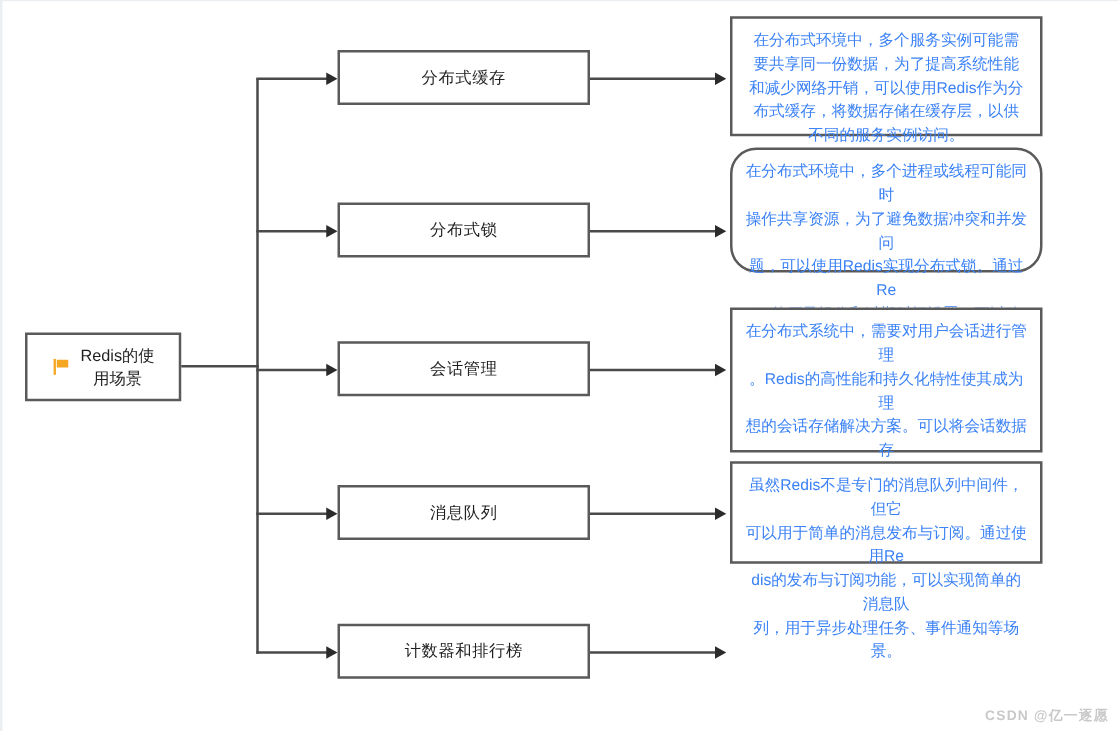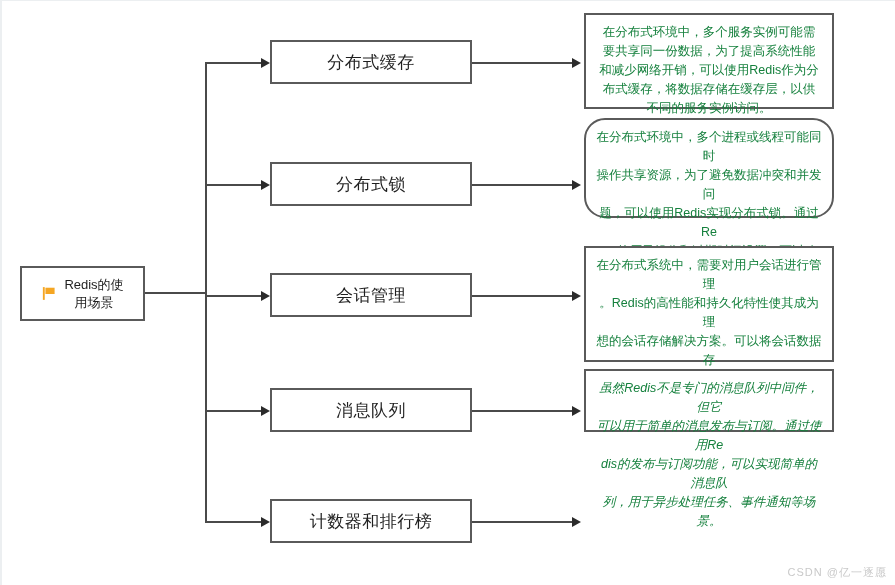--- a/index.html
+++ b/index.html
@@ -50,33 +50,33 @@
     width: 17px;
     height: 17px;
     display: block;
   }
 
   
   .mid {
     left: 268px;
     width: 202px;
     height: 44px;
-    font-size: 17px;
+    font-size: 13px;
     letter-spacing: 0.5px;
   }
 
   
   .desc {
     left: 582px;
     width: 250px;
     padding: 8px 10px;
     font-size: 12.5px;
     line-height: 19px;
     text-align: center;
-    color: #15803d;
+    color: #3b82f6;
     display: block;
   }
   .desc .txt { white-space: pre-line; display: block; }
 
   
   .ln {
     position: absolute;
     background: #4a4a4a;
   }
   .ln.h { height: 2px; }
@@ -92,20 +92,21 @@
   }
 
   .watermark {
     position: absolute;
     right: 8px;
     bottom: 5px;
     font-size: 11px;
     color: #c9c9c9;
     letter-spacing: 1px;
     user-select: none;
+    font-weight: bold;
   }
 </style>
 </head>
 <body>
 
 <div id="canvas">
 
   <div class="node root">
     <svg class="flag-icon" viewBox="0 0 20 20">
       <rect x="2.2" y="2.5" width="2.2" height="15" fill="#f5a623"></rect>
@@ -182,21 +183,21 @@
   </div>
 
   <div class="node desc" style="top:245px; height:116px;">
     <span class="txt">在分布式系统中，需要对用户会话进行管理
 。Redis的高性能和持久化特性使其成为理
 想的会话存储解决方案。可以将会话数据存
 储在Redis中，并配合使用Redis的过期时
 间设置来管理会话的有效期。</span>
   </div>
 
-  <div class="node desc" style="top:368px; height:63px;font-style:italic;">
+  <div class="node desc" style="top:368px; height:82px;">
     <span class="txt">虽然Redis不是专门的消息队列中间件，但它
 可以用于简单的消息发布与订阅。通过使用Re
 dis的发布与订阅功能，可以实现简单的消息队
 列，用于异步处理任务、事件通知等场景。</span>
   </div>
 
 
   <div class="watermark">CSDN @亿一逐愿</div>
 
 </div>

